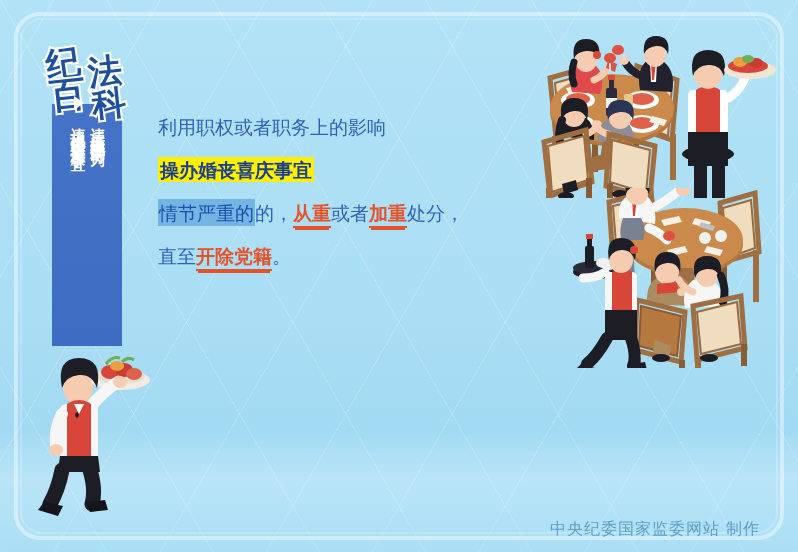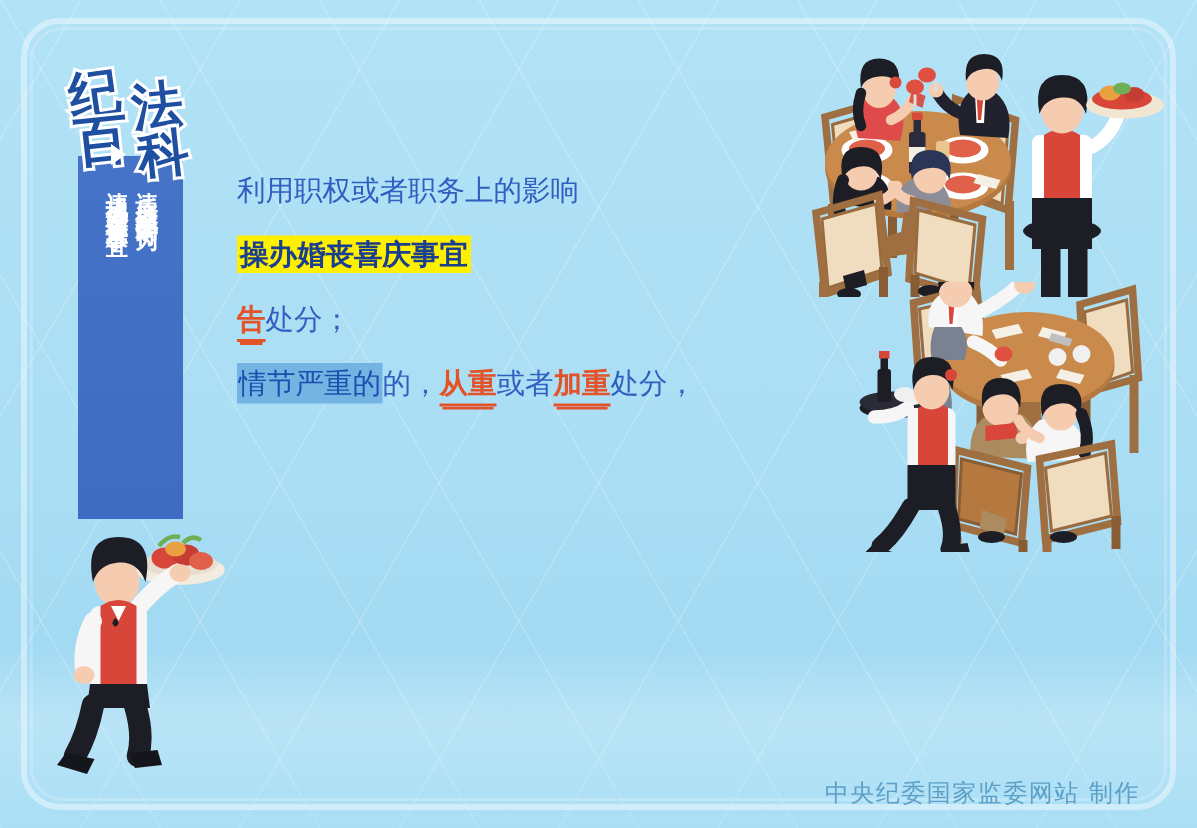--- a/index.html
+++ b/index.html
@@ -369,24 +369,24 @@
   </div>
 
   <div class="content">
     <div class="tline">
       <span class="plain">利用职权或者职务上的影响</span>
     </div>
     <div class="tline">
       <span class="hl-yellow">操办婚丧喜庆事宜</span>
     </div>
     <div class="tline">
-      <span class="red">告</span><span class="plain">处分；</span>
+      <span class="hl-blue">情节严重的</span><span class="plain">的，</span><span class="red">从重</span><span class="plain">或者</span><span class="red">加重</span><span class="plain">处分，</span>
     </div>
     <div class="tline">
-      <span class="hl-blue">情节严重的</span><span class="plain">的，</span><span class="red">从重</span><span class="plain">或者</span><span class="red">加重</span><span class="plain">处分，</span>
+      <span class="plain">直至</span><span class="red">开除党籍</span><span class="plain">。</span>
     </div>
   </div>
 
   <svg class="illus waiter-left" viewBox="0 0 120 175" xmlns="http://www.w3.org/2000/svg">
 
     <ellipse cx="84" cy="36" rx="30" ry="10" fill="#f2ece0"></ellipse>
     <ellipse cx="84" cy="32" rx="25" ry="8" fill="#e6ded0"></ellipse>
     <ellipse cx="74" cy="28" rx="9" ry="7" fill="#d8463a"></ellipse>
     <ellipse cx="88" cy="26" rx="9" ry="7" fill="#c63d33"></ellipse>
     <ellipse cx="98" cy="30" rx="8" ry="6" fill="#e0604a"></ellipse>

